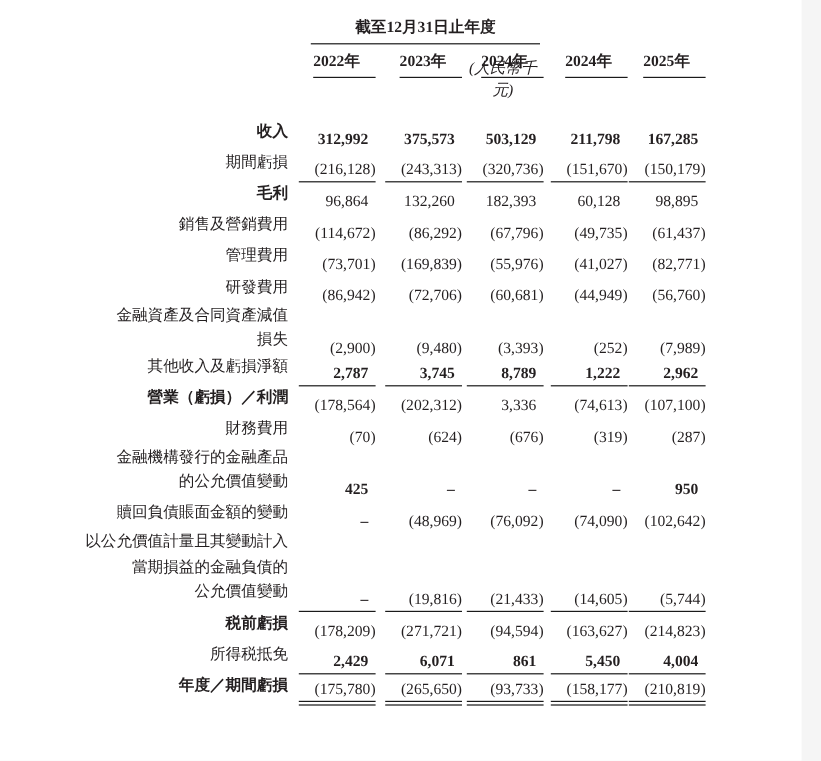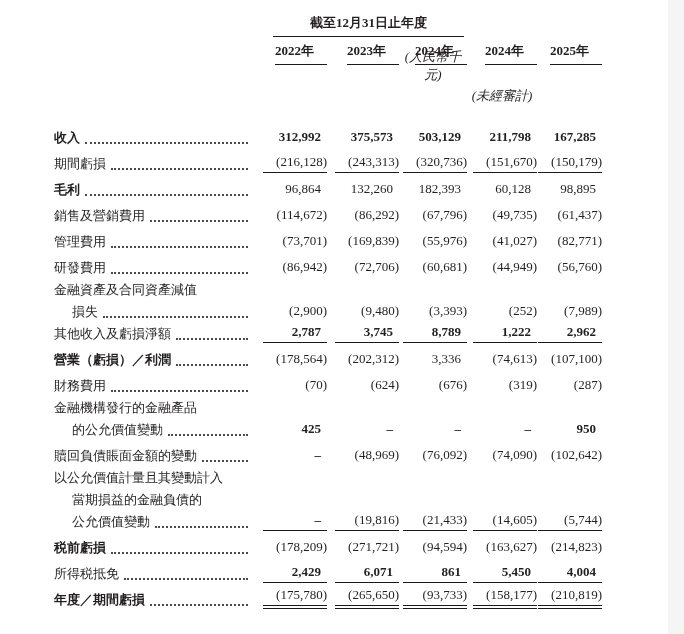--- a/index.html
+++ b/index.html
@@ -4,25 +4,25 @@
 <style>
   html,body{margin:0;padding:0;background:#f5f5f5;}
   .page{
     position:relative;
     width:668px;height:634px;
     background:#ffffff;
     color:#231f20;
     font-family:"Liberation Serif","DejaVu Serif",serif;
     font-size:13px;
     box-sizing:border-box;
-    padding:10px 0 0 54px;
+    padding:10px 0 0 40px;
     overflow:hidden;
   }
   .row{display:flex;align-items:flex-end;}
-  .lblcol{width:200px;display:flex;align-items:flex-end;min-width:200px;}
+  .lblcol{width:200px;display:flex;align-items:flex-end;min-width:200px;flex-direction:column;}
   .lbl-text{white-space:nowrap;}
   .lbl-bold .lbl-text{font-weight:700;}
   .ind{padding-left:18px;}
   .dots{flex:1 1 auto;height:3px;border-bottom:2px dotted #4a4a4a;margin:0 6px 3px 5px;}
   .dots.hide{border-bottom:none;}
   
   .cell{text-align:right;}
   .c1{width:73px;min-width:73px;}
   .c2{width:72px;min-width:72px;}
   .c3{width:68px;min-width:68px;}
@@ -76,28 +76,20 @@
 
   <div class="row note-row">
     <div class="lblcol"></div>
     <div class="cell c1"></div>
     <div class="cell c2"></div>
     <div class="cell c3 center"><span class="note">(人民幣千元)</span></div>
     <div class="cell c4"></div>
     <div class="cell c5"></div>
   </div>
 
-  <div class="row note-row2">
-    <div class="lblcol"></div>
-    <div class="cell c1"></div>
-    <div class="cell c2"></div>
-    <div class="cell c3"></div>
-    <div class="cell c4 center"><span class="note">(未經審計)</span></div>
-    <div class="cell c5"></div>
-  </div>
 
   <div id="tbody">
     <div class="row h26 lbl-bold">
       <div class="lblcol">
         <span class="lbl-text">收入</span>
         <span class="dots"></span>
       </div>
     <div class="cell c1"><span class="line nop">312,992</span></div>
         <div class="cell c2"><span class="line nop">375,573</span></div>
         <div class="cell c3"><span class="line nop">503,129</span></div>

